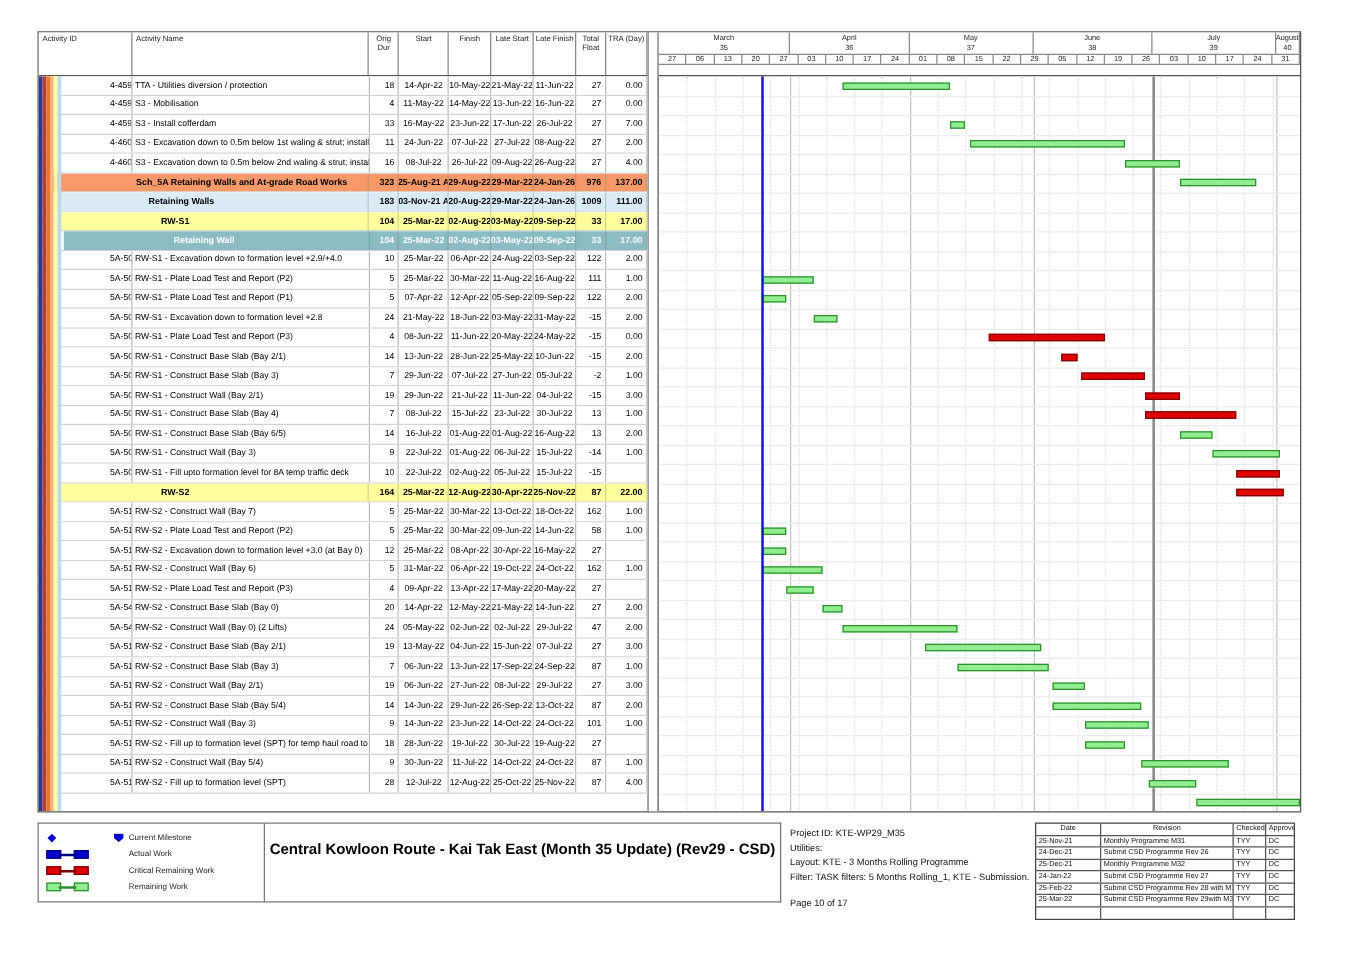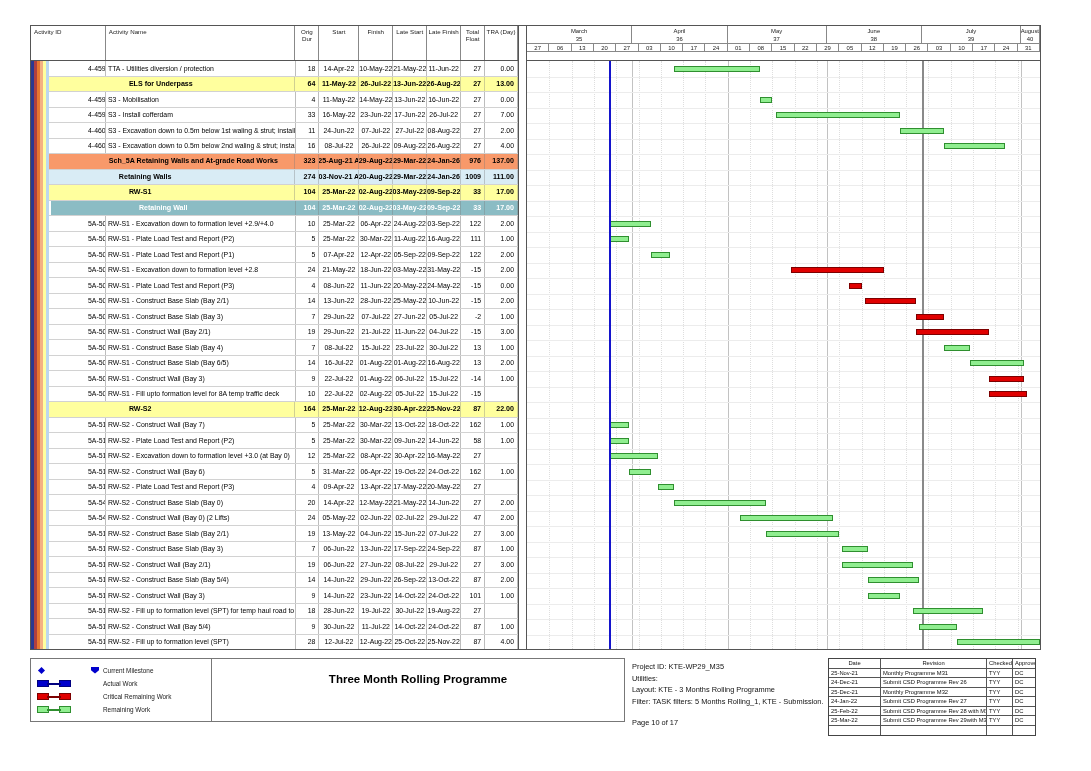--- a/index.html
+++ b/index.html
@@ -94,32 +94,20 @@
           <div class="c txt" style="width: 75px; padding-left: 57px;">4-4592</div>
           <div class="c txt" style="width: 190px;">TTA - Utilities diversion / protection</div>
           <div class="c num" style="width: 24px;">18</div>
           <div class="c ctr" style="width: 40px;">14-Apr-22</div>
           <div class="c ctr" style="width: 34px;">10-May-22</div>
           <div class="c ctr" style="width: 34px;">21-May-22</div>
           <div class="c ctr" style="width: 34px;">11-Jun-22</div>
           <div class="c num" style="width: 24px;">27</div>
           <div class="c num" style="width: 33px;">0.00</div>
         </div>
-        <div class="trow band yellow">
-          <div class="bandbg" style="left: 16px; background: rgb(255, 255, 158);"></div>
-          <div class="c txt" style="width: 59px; border-right: none; margin-left: 16px;"></div>
-          <div class="c txt" style="width: 190px; padding-left: 23px;">ELS for Underpass</div>
-          <div class="c num" style="width: 24px;">64</div>
-          <div class="c ctr" style="width: 40px;">11-May-22</div>
-          <div class="c ctr" style="width: 34px;">26-Jul-22</div>
-          <div class="c ctr" style="width: 34px;">13-Jun-22</div>
-          <div class="c ctr" style="width: 34px;">26-Aug-22</div>
-          <div class="c num" style="width: 24px;">27</div>
-          <div class="c num" style="width: 33px;">13.00</div>
-        </div>
         <div class="trow">
           <div class="c txt" style="width: 75px; padding-left: 57px;">4-4594</div>
           <div class="c txt" style="width: 190px;">S3 - Mobilisation</div>
           <div class="c num" style="width: 24px;">4</div>
           <div class="c ctr" style="width: 40px;">11-May-22</div>
           <div class="c ctr" style="width: 34px;">14-May-22</div>
           <div class="c ctr" style="width: 34px;">13-Jun-22</div>
           <div class="c ctr" style="width: 34px;">16-Jun-22</div>
           <div class="c num" style="width: 24px;">27</div>
           <div class="c num" style="width: 33px;">0.00</div>
@@ -166,21 +154,21 @@
           <div class="c ctr" style="width: 34px;">29-Aug-22</div>
           <div class="c ctr" style="width: 34px;">29-Mar-22</div>
           <div class="c ctr" style="width: 34px;">24-Jan-26</div>
           <div class="c num" style="width: 24px;">976</div>
           <div class="c num" style="width: 33px;">137.00</div>
         </div>
         <div class="trow band blue">
           <div class="bandbg" style="left: 12px; background: rgb(217, 236, 245);"></div>
           <div class="c txt" style="width: 63px; border-right: none; margin-left: 12px;"></div>
           <div class="c txt" style="width: 190px; padding-left: 13px;">Retaining Walls</div>
-          <div class="c num" style="width: 24px;">274</div>
+          <div class="c num" style="width: 24px;">183</div>
           <div class="c ctr" style="width: 40px;">03-Nov-21 A</div>
           <div class="c ctr" style="width: 34px;">20-Aug-22</div>
           <div class="c ctr" style="width: 34px;">29-Mar-22</div>
           <div class="c ctr" style="width: 34px;">24-Jan-26</div>
           <div class="c num" style="width: 24px;">1009</div>
           <div class="c num" style="width: 33px;">111.00</div>
         </div>
         <div class="trow band yellow">
           <div class="bandbg" style="left: 16px; background: rgb(255, 255, 158);"></div>
           <div class="c txt" style="width: 59px; border-right: none; margin-left: 16px;"></div>
@@ -692,21 +680,21 @@
       <div class="licon">
         <div class="pbar" style="left: 0px; background: rgb(144, 238, 144); border-color: rgb(47, 143, 47);"></div>
         <div class="pbar" style="left: 22px; background: rgb(144, 238, 144); border-color: rgb(47, 143, 47);"></div>
         <div class="pline" style="left: 10px; width: 14px; background: rgb(47, 143, 47);"></div>
       </div>
       <div class="llabel">Remaining Work</div>
     </div>
   </div>
 
 <div class="titlebox">
-  <div class="title2">Three Month Rolling Programme</div>
+  <div class="title1">Central Kowloon Route - Kai Tak East (Month 35 Update) (Rev29 - CSD)</div>
 </div>
 
 <div class="infobox">
   <div>Project ID: KTE-WP29_M35</div>
   <div>Utilities:</div>
   <div>Layout: KTE - 3 Months Rolling Programme</div>
   <div>Filter: TASK filters: 5 Months Rolling_1, KTE - Submission.</div>
   <div class="pageline">Page 10 of 17</div>
 </div>
 

